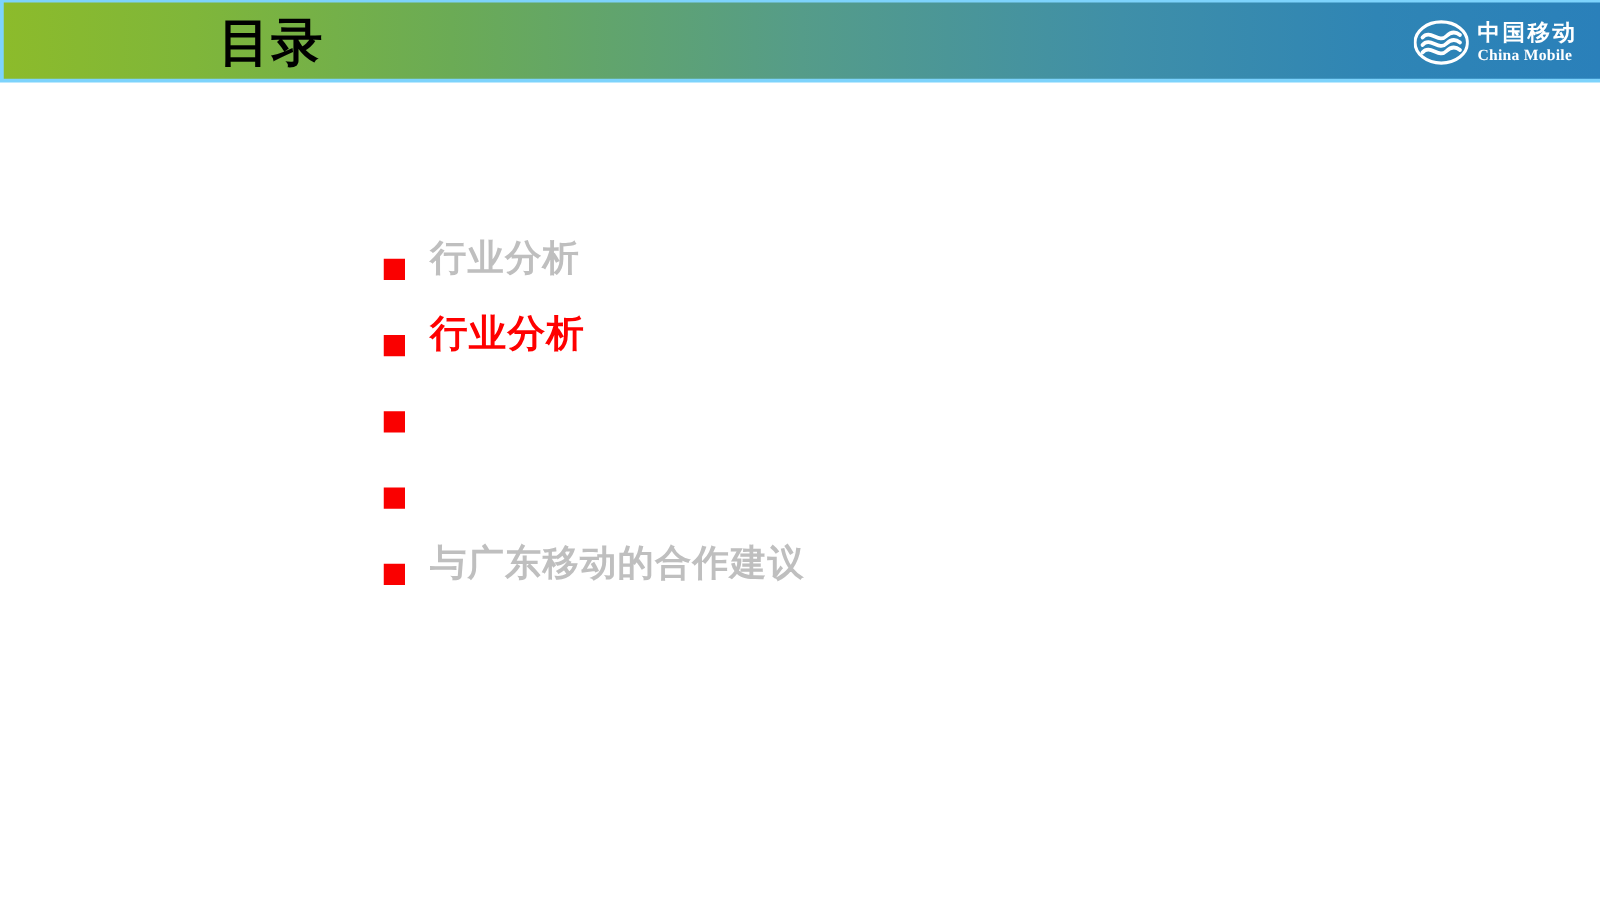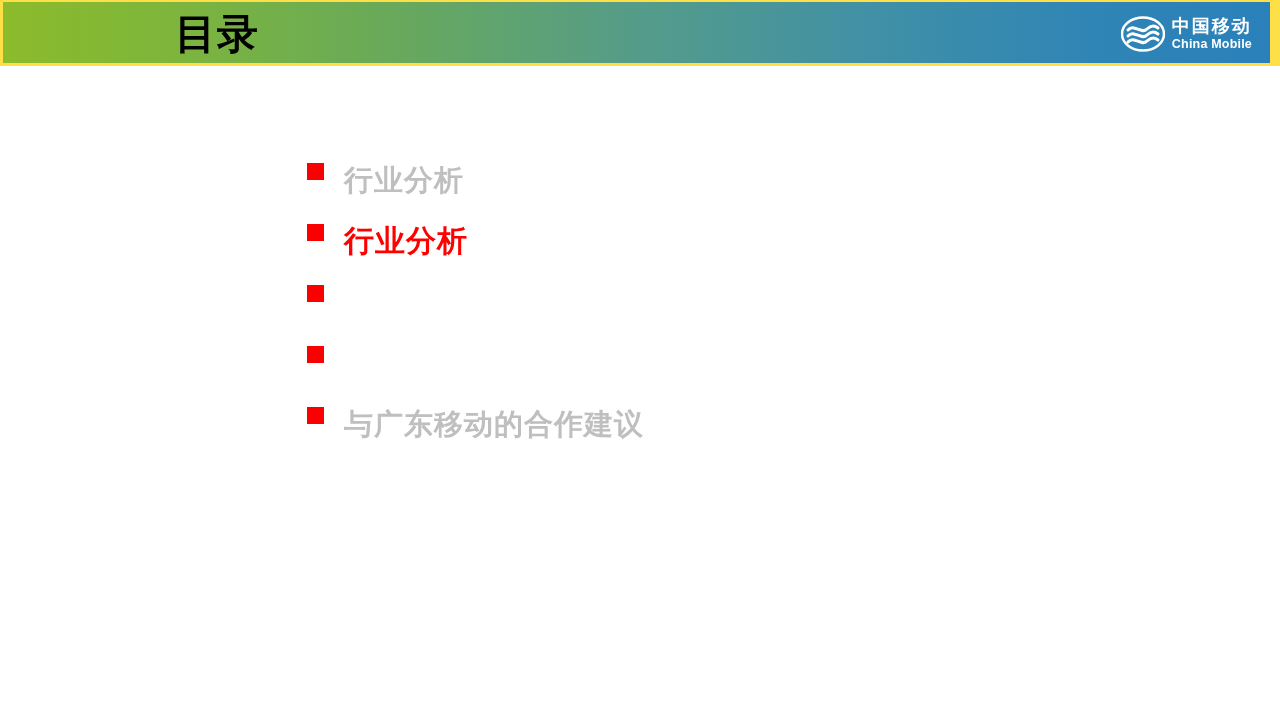--- a/index.html
+++ b/index.html
@@ -16,22 +16,22 @@
   }
 
   
   .header-bar {
     position: absolute;
     left: 0;
     top: 0;
     width: 1280px;
     height: 66px;
     box-sizing: border-box;
-    padding: 2px 10px 3px 3px;
-    background: #fde047;
+    padding: 2px 0 3px 3px;
+    background: #7dd3fc;
   }
   .header-gradient {
     width: 100%;
     height: 100%;
     background: linear-gradient(to right,
         #8cbb2b 0%,
         #7fb63a 12%,
         #6bab55 28%,
         #559c89 50%,
         #3f8fa8 70%,
@@ -81,32 +81,33 @@
     letter-spacing: 2px;
     white-space: nowrap;
   }
   .brand-en {
     font-size: 12.5px;
     font-weight: bold;
     color: #ffffff;
     letter-spacing: 0.2px;
     margin-top: 3px;
     white-space: nowrap;
+    font-family: Liberation Serif, serif;
   }
 
   
   .agenda {
     position: absolute;
     left: 307px;
     top: 163px;
     width: 700px;
   }
   .agenda-item {
     display: flex;
-    align-items: flex-start;
+    align-items: flex-end;
     height: 61px;
   }
   .bullet-square {
     width: 17px;
     height: 17px;
     background: #fa0000;
     flex: 0 0 auto;
     margin-right: 20px;
   }
   .agenda-label {

